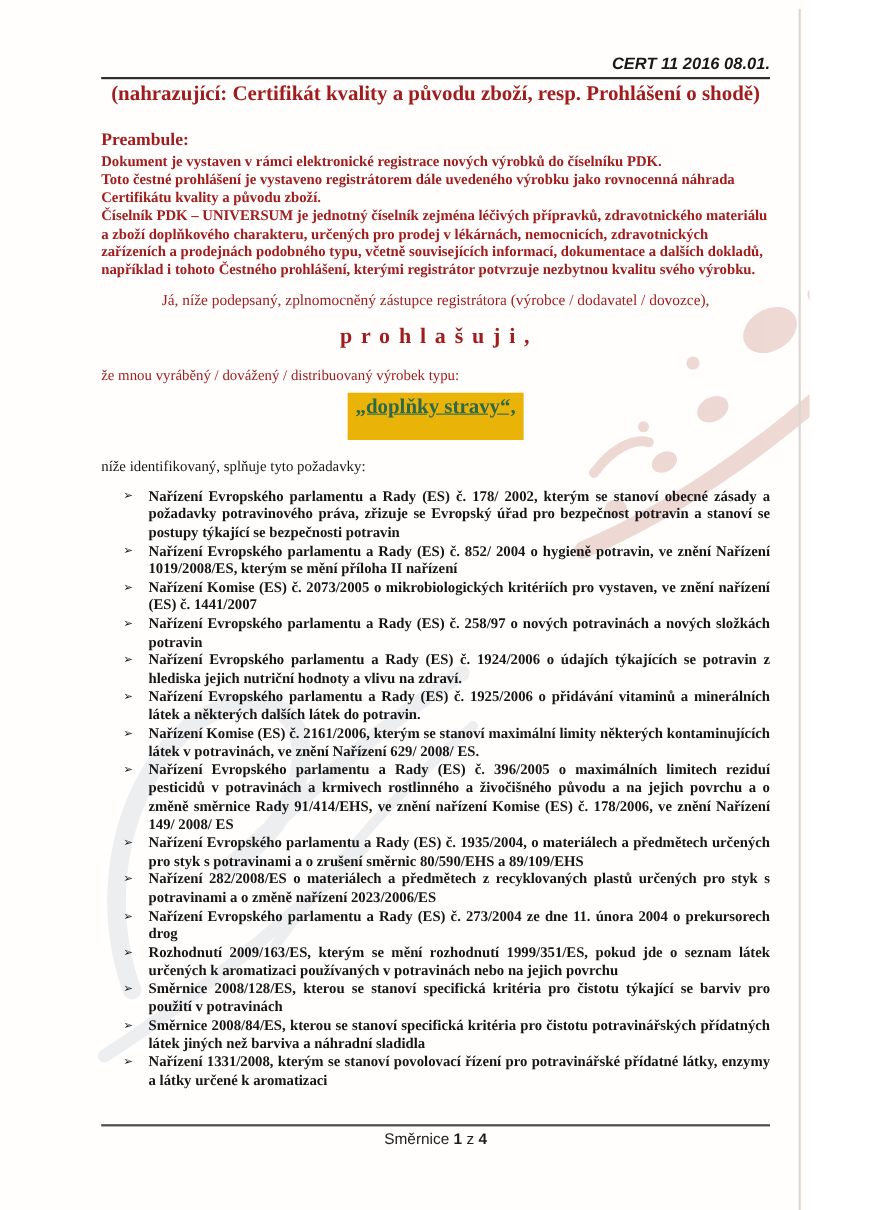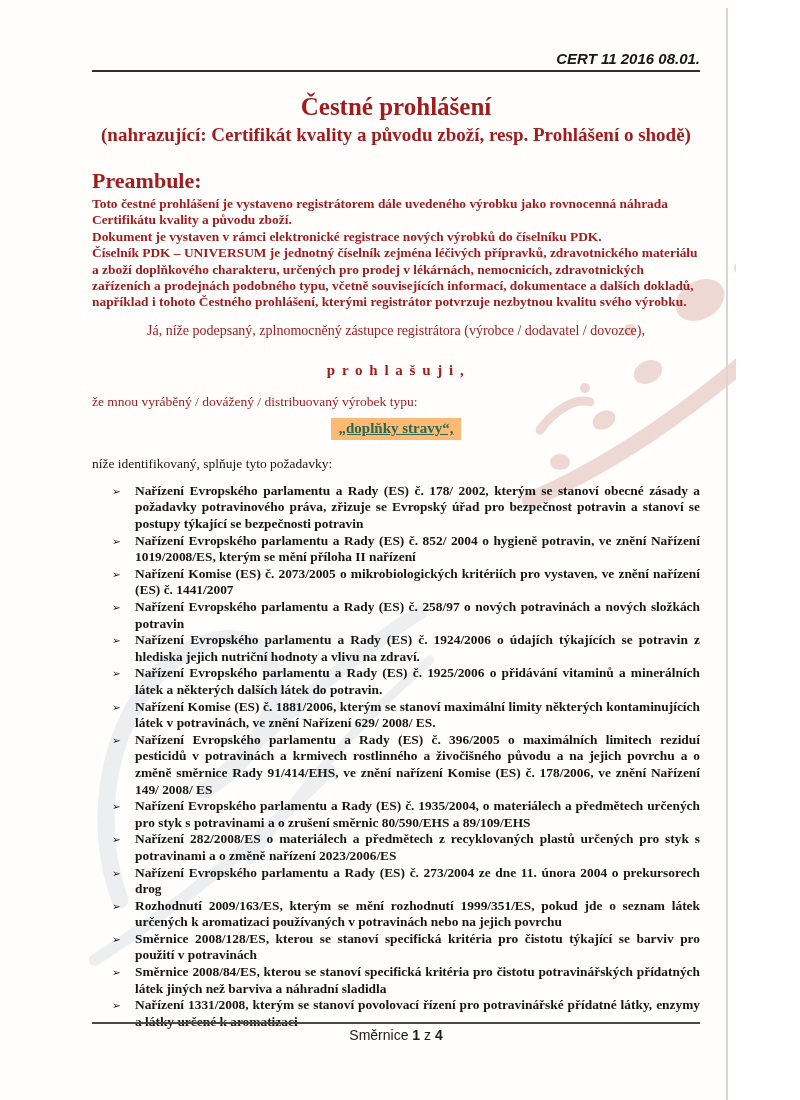--- a/index.html
+++ b/index.html
@@ -10,30 +10,30 @@
   .watermark-layer{position:absolute;left:0;top:0;width:800px;height:1100px;pointer-events:none;}
   .page-edge{position:absolute;top:8px;bottom:0;right:8px;width:2px;background:#d9d7d3;}
   .content{position:absolute;left:92px;width:608px;top:0;z-index:2;}
 
   .doc-code{margin-top:50px;text-align:right;font:italic 700 15px "Liberation Sans",sans-serif;color:#181818;}
   .header-rule{border:0;border-top:2px solid #2f2f2f;margin:3px 0 0 0;}
 
   .doc-title{margin:20px 0 0 0;text-align:center;font-size:25px;font-weight:700;color:#a11d1d;line-height:29px;}
   .doc-subtitle{margin-top:3px;text-align:center;font-size:19px;font-weight:700;color:#a11d1d;}
 
-  .preamble-heading{margin:22px 0 2px 0;font-size:22px;font-weight:700;color:#a11d1d;}
+  .preamble-heading{margin:22px 0 2px 0;font-size:16px;font-weight:700;color:#a11d1d;}
   .preamble-par{margin:0;font-size:13.4px;font-weight:700;line-height:16.4px;color:#a11d1d;}
 
   .decl-intro{margin:12px 0 0 0;text-align:center;font-size:14px;color:#a11d1d;}
-  .decl-verb{margin:23px 0 0 0;text-align:center;font-size:15px;font-weight:700;letter-spacing:1.5px;color:#a11d1d;}
+  .decl-verb{margin:13px 0 0 0;text-align:center;font-size:20px;font-weight:700;letter-spacing:1.5px;color:#a11d1d;}
   .product-intro{margin:15px 0 0 0;font-size:13.5px;color:#a11d1d;}
   .product-line{margin:8px 0 0 0;text-align:center;}
   .product-highlight{
-    display:inline-block;background:#fdba74;color:#2b684c;font-weight:700;font-size:15px;
-    padding:2px 7px 3px 7px;text-decoration:underline;
+    display:inline-block;background:#eab308;color:#2b684c;font-weight:700;font-size:19px;
+    padding:2px 7px 19px 7px;text-decoration:underline;
   }
   .req-intro{margin:16px 0 0 0;font-size:13.5px;color:#161616;}
 
   ul.req-list{list-style:none;margin:11px 0 0 0;padding:0;max-height:558px;overflow:hidden;}
   ul.req-list li{
     position:relative;padding-left:43px;margin:0;text-align:justify;
     font-size:13.4px;line-height:16.6px;color:#161616;
   }
   ul.req-list li .bullet{position:absolute;left:20px;top:1px;font-size:10.5px;color:#161616;}
   .seg{font-weight:700;}
@@ -70,46 +70,45 @@
       <path d="M250,860 C300,790 360,720 430,660" stroke-width="9"></path>
     </g>
   </svg>
 
   <div class="page-edge"></div>
 
   <div class="content">
     <div class="doc-code">CERT 11 2016 08.01.</div>
     <hr class="header-rule">
 
-    <h1 class="doc-title">Čestné prohlášení</h1>
     <div class="doc-subtitle">(nahrazující: Certifikát kvality a původu zboží, resp. Prohlášení o shodě)</div>
 
     <div class="preamble-heading">Preambule:</div>
     <div id="preamble-paragraphs">
+        <p class="preamble-par">Dokument je vystaven v rámci elektronické registrace nových výrobků do číselníku PDK.</p>
         <p class="preamble-par">Toto čestné prohlášení je vystaveno registrátorem dále uvedeného výrobku jako rovnocenná náhrada Certifikátu kvality a původu zboží.</p>
-        <p class="preamble-par">Dokument je vystaven v rámci elektronické registrace nových výrobků do číselníku PDK.</p>
         <p class="preamble-par">Číselník PDK – UNIVERSUM je jednotný číselník zejména léčivých přípravků, zdravotnického materiálu a zboží doplňkového charakteru, určených pro prodej v lékárnách, nemocnicích, zdravotnických zařízeních a prodejnách podobného typu, včetně souvisejících informací, dokumentace a dalších dokladů, například i tohoto Čestného prohlášení, kterými registrátor potvrzuje nezbytnou kvalitu svého výrobku.</p>
       </div>
 
     <p class="decl-intro">Já, níže podepsaný, zplnomocněný zástupce registrátora (výrobce / dodavatel / dovozce),</p>
     <p class="decl-verb">p r o h l a š u j i ,</p>
     <p class="product-intro">že mnou vyráběný / dovážený  / distribuovaný výrobek typu:</p>
     <div class="product-line">
       <span class="product-highlight">„doplňky stravy“,</span>
     </div>
     <p class="req-intro">níže identifikovaný, splňuje tyto požadavky:</p>
 
     <ul class="req-list" id="requirements-list">
         <li><span class="bullet">➢</span><span class="seg bold">Nařízení Evropského parlamentu a Rady (ES) č. 178/ 2002</span><span class="seg">, kterým se stanoví obecné zásady a požadavky potravinového práva, zřizuje se Evropský úřad pro bezpečnost potravin a stanoví se postupy týkající se bezpečnosti potravin</span></li>
         <li><span class="bullet">➢</span><span class="seg bold">Nařízení Evropského parlamentu a Rady (ES) č. 852/ 2004</span><span class="seg"> o hygieně potravin, ve znění </span><span class="seg bold">Nařízení 1019/2008/ES</span><span class="seg">, kterým se mění příloha II nařízení</span></li>
         <li><span class="bullet">➢</span><span class="seg bold">Nařízení Komise (ES) č. 2073/2005</span><span class="seg"> o mikrobiologických kritériích pro vystaven, ve znění </span><span class="seg bold">nařízení (ES) č. 1441/2007</span></li>
         <li><span class="bullet">➢</span><span class="seg bold">Nařízení Evropského parlamentu a Rady (ES) č. 258/97</span><span class="seg"> o nových potravinách a nových složkách potravin</span></li>
         <li><span class="bullet">➢</span><span class="seg bold">Nařízení Evropského parlamentu a Rady (ES) č. 1924/2006</span><span class="seg">  o údajích týkajících se potravin z hlediska jejich nutriční hodnoty a vlivu na zdraví.</span></li>
         <li><span class="bullet">➢</span><span class="seg bold">Nařízení Evropského parlamentu a Rady (ES) č. 1925/2006</span><span class="seg">  o přidávání vitaminů a minerálních látek a některých dalších látek do potravin.</span></li>
-        <li><span class="bullet">➢</span><span class="seg bold">Nařízení Komise (ES) č. 1881/2006</span><span class="seg">, kterým se stanoví maximální limity některých kontaminujících látek v potravinách, </span><span class="seg bold">ve znění Nařízení 629/ 2008/ ES.</span></li>
+        <li><span class="bullet">➢</span><span class="seg bold">Nařízení Komise (ES) č. 2161/2006</span><span class="seg">, kterým se stanoví maximální limity některých kontaminujících látek v potravinách, </span><span class="seg bold">ve znění Nařízení 629/ 2008/ ES.</span></li>
         <li><span class="bullet">➢</span><span class="seg bold">Nařízení Evropského parlamentu a Rady (ES) č. 396/2005</span><span class="seg"> o maximálních limitech reziduí pesticidů v potravinách a krmivech rostlinného a živočišného původu a na jejich povrchu a o změně směrnice Rady 91/414/EHS, ve znění nařízení Komise (ES) č. 178/2006, </span><span class="seg bold">ve znění Nařízení 149/ 2008/ ES</span></li>
         <li><span class="bullet">➢</span><span class="seg bold">Nařízení Evropského parlamentu a Rady (ES) č. 1935/2004</span><span class="seg">, o materiálech a předmětech určených pro styk s potravinami a o zrušení směrnic 80/590/EHS a 89/109/EHS</span></li>
         <li><span class="bullet">➢</span><span class="seg bold">Nařízení 282/2008/ES</span><span class="seg"> o materiálech a předmětech z recyklovaných plastů určených pro styk s potravinami a o změně nařízení 2023/2006/ES</span></li>
         <li><span class="bullet">➢</span><span class="seg bold">Nařízení Evropského parlamentu a Rady (ES) č. 273/2004</span><span class="seg"> ze dne 11. února 2004 o prekursorech drog</span></li>
         <li><span class="bullet">➢</span><span class="seg bold">Rozhodnutí 2009/163/ES</span><span class="seg">, kterým se mění rozhodnutí 1999/351/ES, pokud jde o seznam látek určených k aromatizaci používaných v potravinách nebo na jejich povrchu</span></li>
         <li><span class="bullet">➢</span><span class="seg bold">Směrnice 2008/128/ES</span><span class="seg">, kterou se stanoví specifická kritéria pro čistotu týkající se barviv pro použití v potravinách</span></li>
         <li><span class="bullet">➢</span><span class="seg bold">Směrnice 2008/84/ES,</span><span class="seg"> kterou se stanoví specifická kritéria pro čistotu potravinářských přídatných látek jiných než barviva a náhradní sladidla</span></li>
         <li><span class="bullet">➢</span><span class="seg bold">Nařízení 1331/2008,</span><span class="seg"> kterým se stanoví povolovací řízení pro potravinářské přídatné látky, enzymy a látky určené k aromatizaci</span></li>
       </ul>
   </div>

